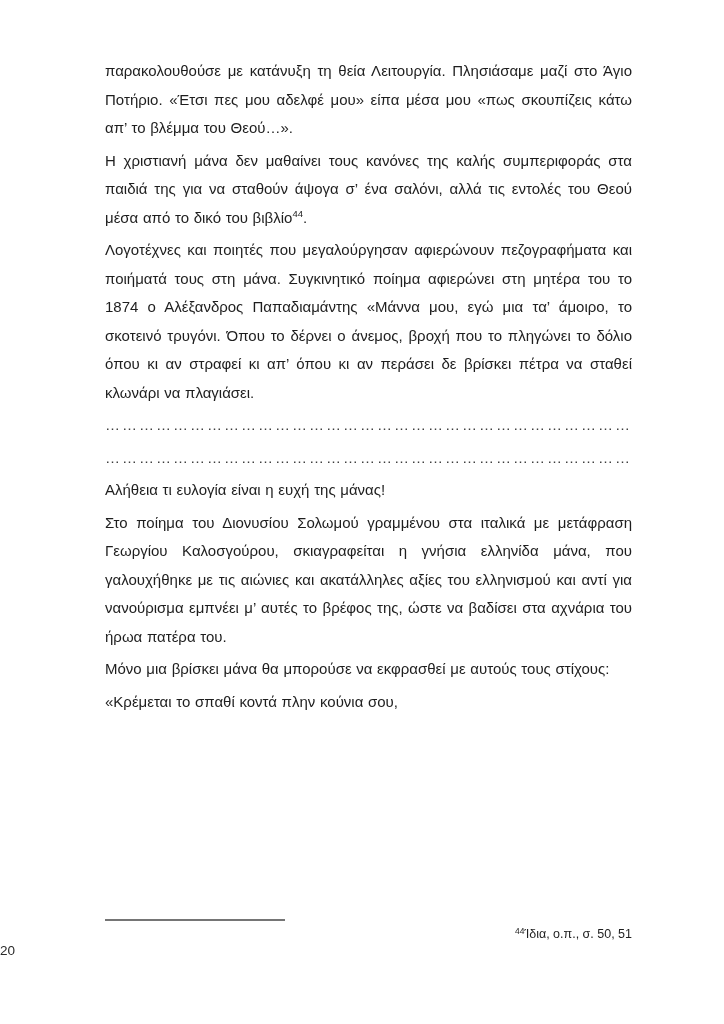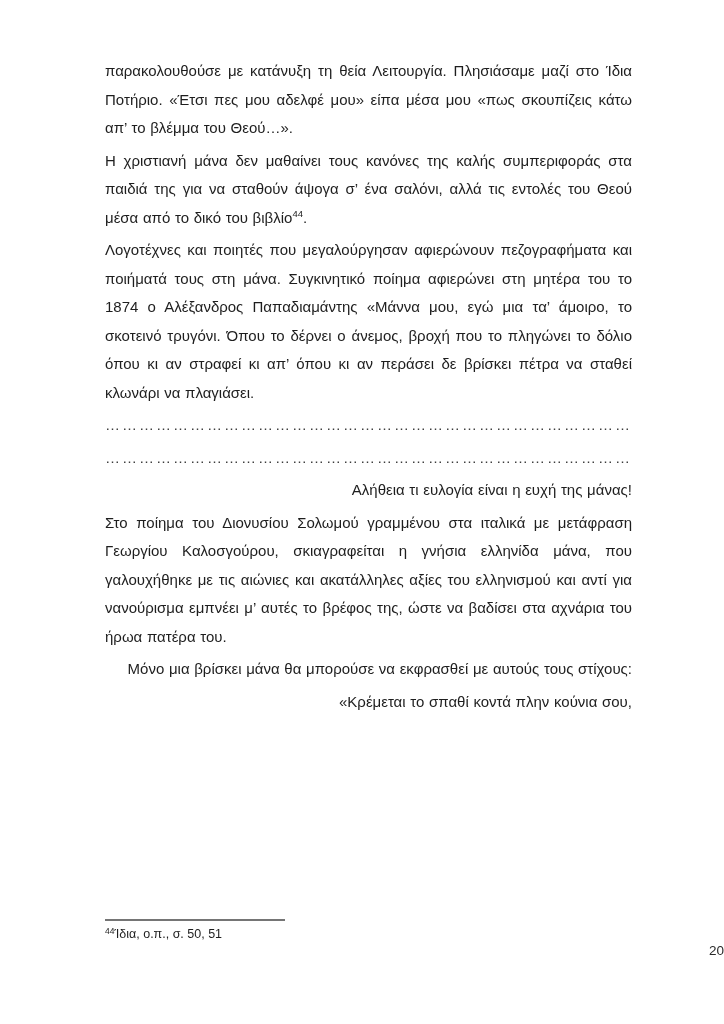--- a/index.html
+++ b/index.html
@@ -22,41 +22,42 @@
     width: 527px;
   }
   p.body-par {
     font-size: 15px;
     line-height: 28.5px;
     text-align: justify;
     margin: 0 0 4px 0;
     word-spacing: 0.5px;
   }
   p.single-line {
-    text-align: right;
+    text-align: left;
   }
   p.dots-line {
     font-size: 15px;
     line-height: 28.5px;
     margin: 0 0 4px 0;
     white-space: nowrap;
     overflow: hidden;
     letter-spacing: 2px;
     color: #3c3c3c;
   }
   sup.fn-ref {
     font-size: 9.5px;
     line-height: 0;
     vertical-align: 6px;
   }
   .page-footer {
     position: absolute;
     left: 105px;
     top: 919px;
     width: 527px;
+    text-align: right;
   }
   .fn-separator {
     width: 180px;
     height: 0;
     border-top: 2px solid #757575;
     margin: 0 0 5px 0;
   }
   .footnote-line {
     font-size: 12.5px;
     line-height: 16px;
@@ -65,31 +66,31 @@
   .footnote-line sup {
     font-size: 8.5px;
     line-height: 0;
     vertical-align: 4px;
   }
   .page-number {
     position: absolute;
     top: 943px;
     left: 0;
     width: 724px;
-    text-align: right;
+    text-align: left;
     font-size: 13.5px;
     color: #2a2a2a;
   }
 </style>
 </head>
 <body>
 
 <div class="page-body">
 
-  <p class="body-par">παρακολουθούσε με κατάνυξη τη θεία Λειτουργία. Πλησιάσαμε μαζί στο Ίδια Ποτήριο. «Έτσι πες μου αδελφέ μου» είπα μέσα μου «πως σκουπίζεις κάτω απ’ το βλέμμα του Θεού…».</p>
+  <p class="body-par">παρακολουθούσε με κατάνυξη τη θεία Λειτουργία. Πλησιάσαμε μαζί στο Άγιο Ποτήριο. «Έτσι πες μου αδελφέ μου» είπα μέσα μου «πως σκουπίζεις κάτω απ’ το βλέμμα του Θεού…».</p>
 
 
   <p class="body-par">
     <span>Η χριστιανή μάνα δεν μαθαίνει τους κανόνες της καλής συμπεριφοράς στα παιδιά της για να σταθούν άψογα σ’ ένα σαλόνι, αλλά τις εντολές του Θεού μέσα από το δικό του βιβλίο</span><sup class="fn-ref">44</sup><span>.</span>
   </p>
 
   <p class="body-par">Λογοτέχνες και ποιητές που μεγαλούργησαν αφιερώνουν πεζογραφήματα και ποιήματά τους στη μάνα. Συγκινητικό ποίημα αφιερώνει στη μητέρα του το 1874 ο Αλέξανδρος Παπαδιαμάντης «Μάννα μου, εγώ μια τα’ άμοιρο, το σκοτεινό τρυγόνι. Όπου το δέρνει ο άνεμος, βροχή που το πληγώνει το δόλιο όπου κι αν στραφεί κι απ’ όπου κι αν περάσει δε βρίσκει πέτρα να σταθεί κλωνάρι να πλαγιάσει.</p>
 
   <p class="dots-line">………………………………………………………………………………………………………………………………………………………………………………………………………………………………</p>
 

